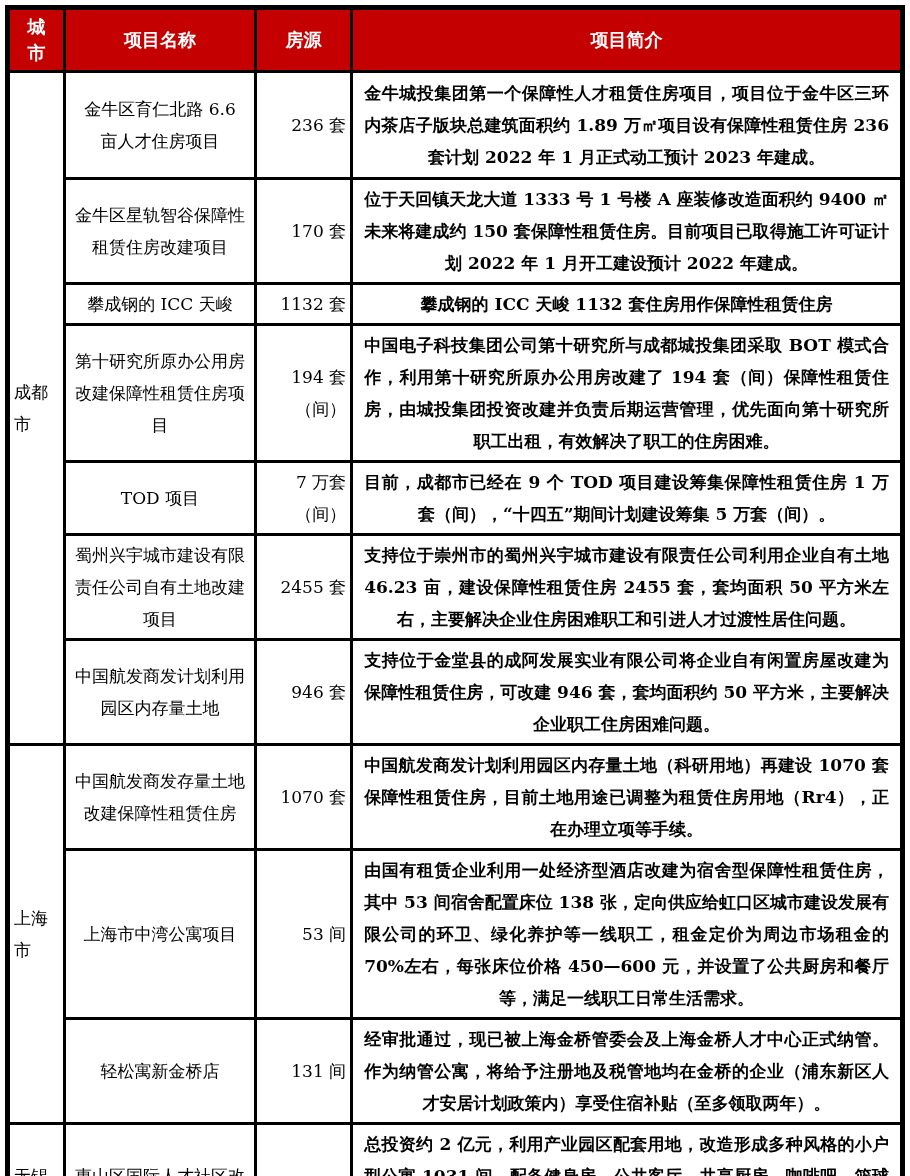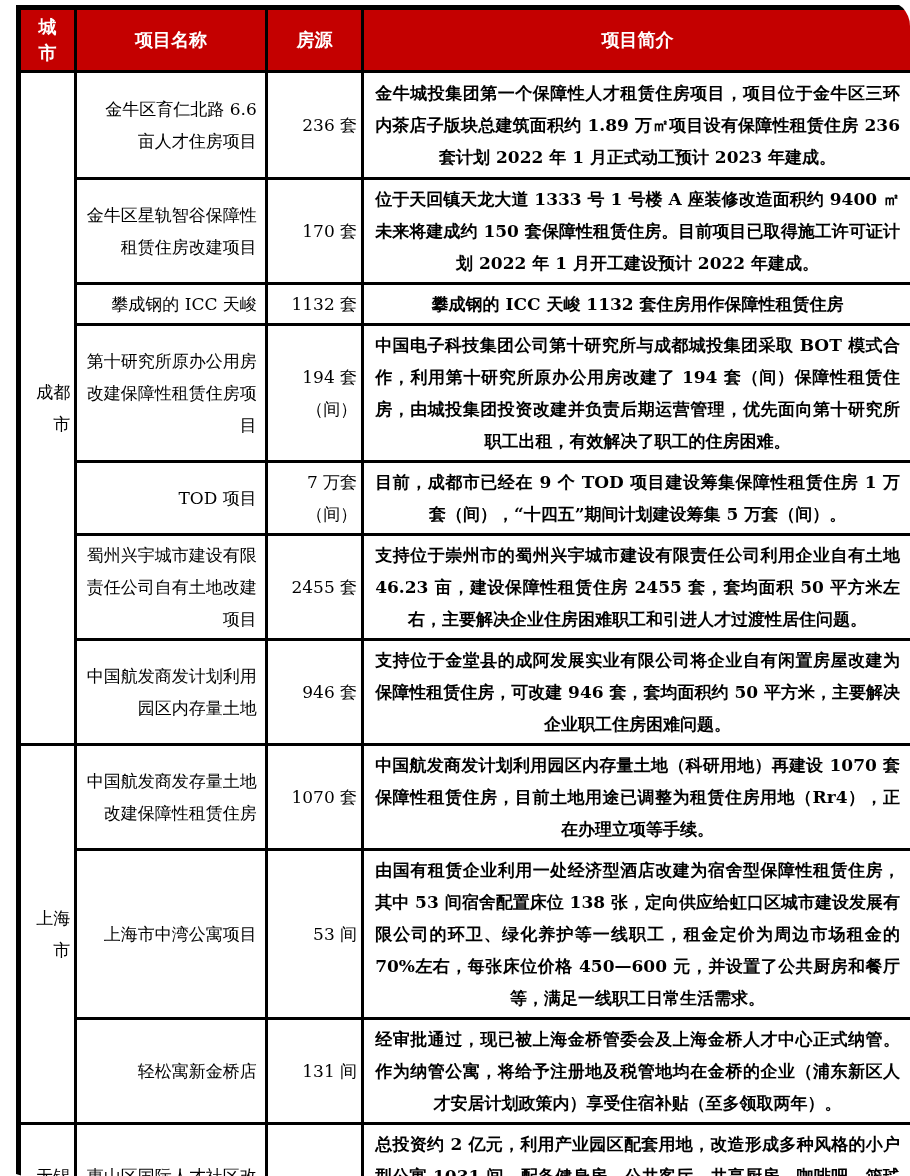--- a/index.html
+++ b/index.html
@@ -11,23 +11,22 @@
     width: 910px;
     height: 1176px;
     overflow: hidden;
     font-family: "DejaVu Serif", "Liberation Serif", serif;
     color: #000;
   }
   .page {
     box-sizing: border-box;
     width: 910px;
     height: 1176px;
-    padding: 5px 5px 0 16px;
+    padding: 5px 5px 0 5px;
     overflow: hidden;
-    border-radius: 26px;
   }
   table.projects {
     border-collapse: collapse;
     table-layout: fixed;
     width: 900px;
     border: 5px solid #000;
   }
   col.c-city { width: 57px; }
   col.c-name { width: 190px; }
   col.c-units { width: 96px; }
@@ -53,26 +52,26 @@
     width: 1.15em;
     word-break: break-all;
   }
   td {
     font-size: 17px;
     line-height: 32px;
     vertical-align: middle;
     background: #ffffff;
   }
   td.city-cell {
-    text-align: right;
+    text-align: left;
     padding: 2px 4px;
     word-break: break-all;
   }
   td.name-cell {
-    text-align: right;
+    text-align: center;
     padding: 2px 8px;
   }
   td.units-cell {
     text-align: right;
     padding: 2px 4px;
   }
   td.desc-cell {
     text-align: justify;
     text-align-last: center;
     padding: 3px 11px;

